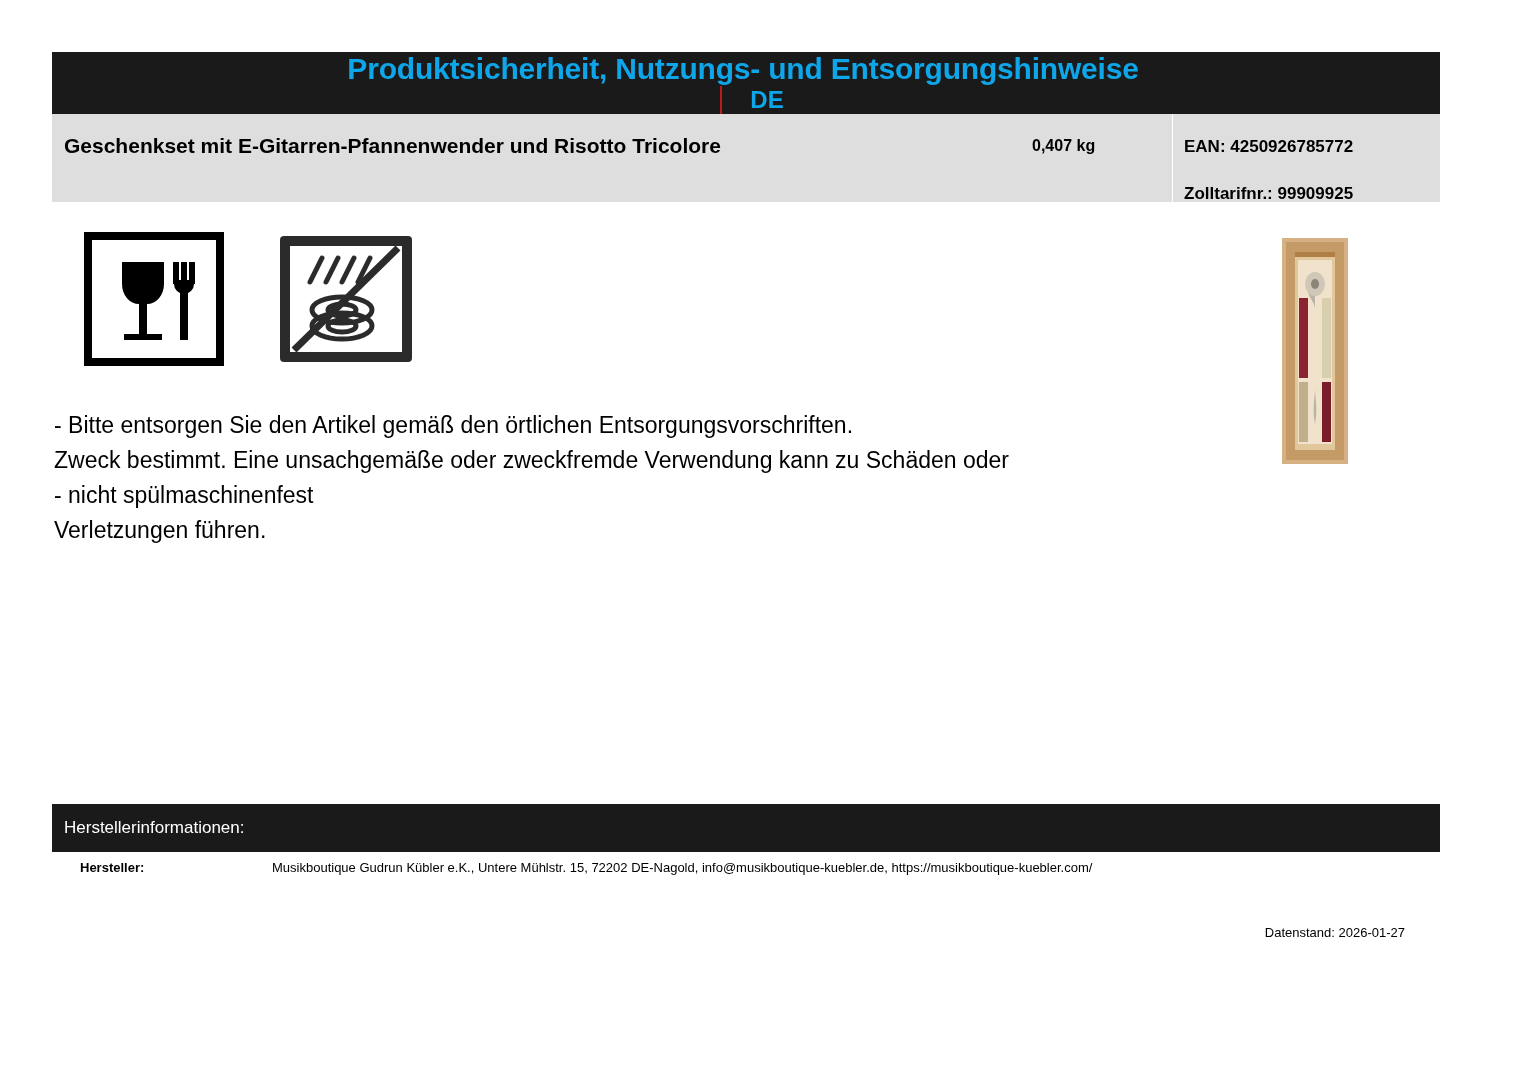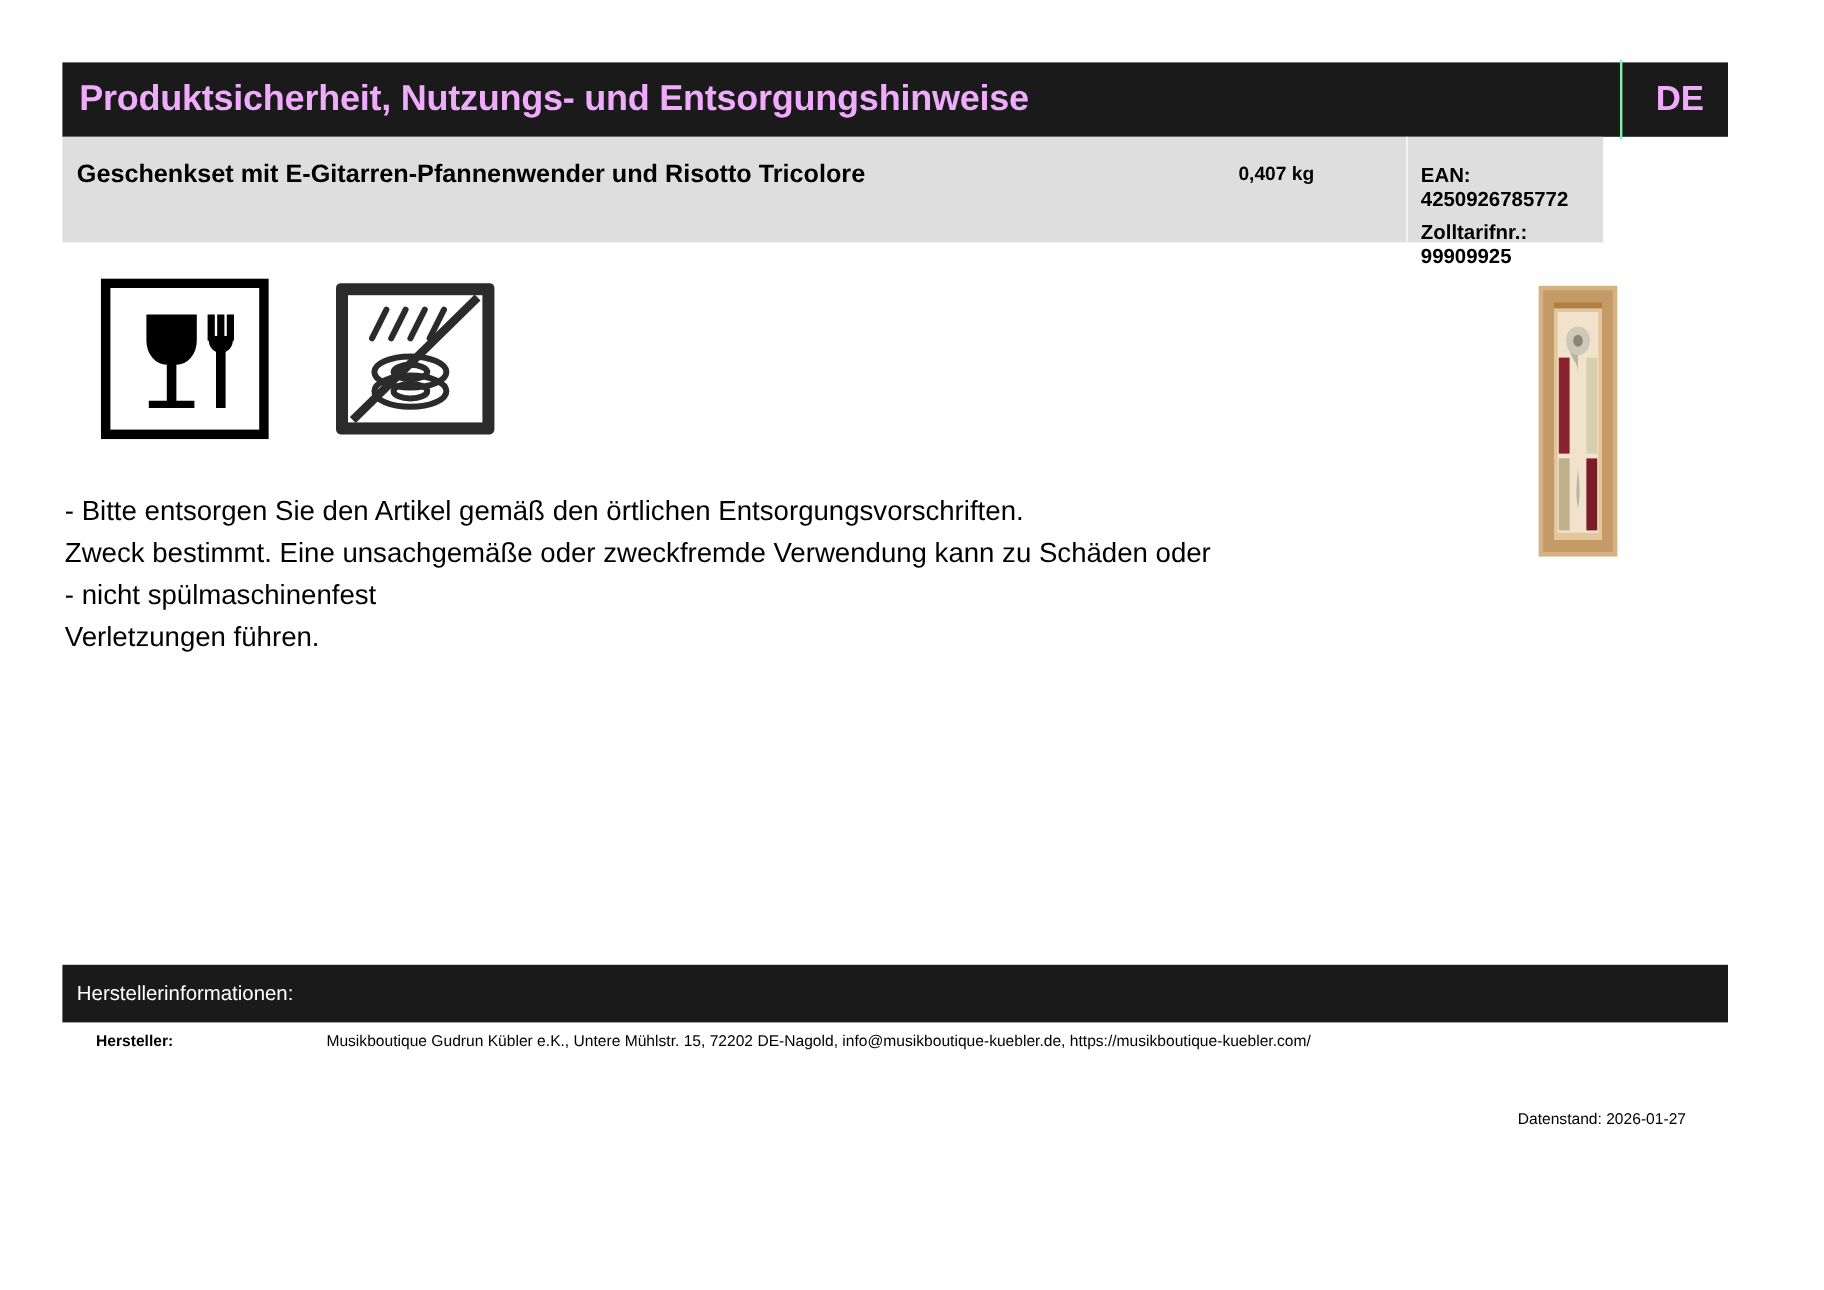--- a/index.html
+++ b/index.html
@@ -24,50 +24,51 @@
   }
 
   
   .header-bar {
     position: absolute;
     left: 52px;
     top: 52px;
     width: 1388px;
     height: 62px;
     background: #1a1a1a;
-    color: #f0abfc;
+    color: #0ea5e9;
     display: flex;
     align-items: center;
     justify-content: space-between;
     box-sizing: border-box;
     padding: 0 20px 0 14px;
+    flex-direction: column;
   }
   .header-title {
     font-size: 30px;
     font-weight: bold;
     letter-spacing: -0.2px;
     white-space: nowrap;
   }
   .header-lang {
-    font-size: 29px;
+    font-size: 24px;
     font-weight: bold;
     padding-left: 28px;
-    border-left: 2px solid #86efac;
+    border-left: 2px solid #b91c1c;
     margin-left: 18px;
     height: 66px;
     display: flex;
     align-items: center;
   }
 
   
   .subheader {
     position: absolute;
     left: 52px;
     top: 114px;
-    width: 1284px;
+    width: 1388px;
     height: 88px;
     background: #dedede;
     box-sizing: border-box;
   }
   .subheader-title {
     position: absolute;
     left: 12px;
     top: 20px;
     font-size: 21px;
     font-weight: bold;

